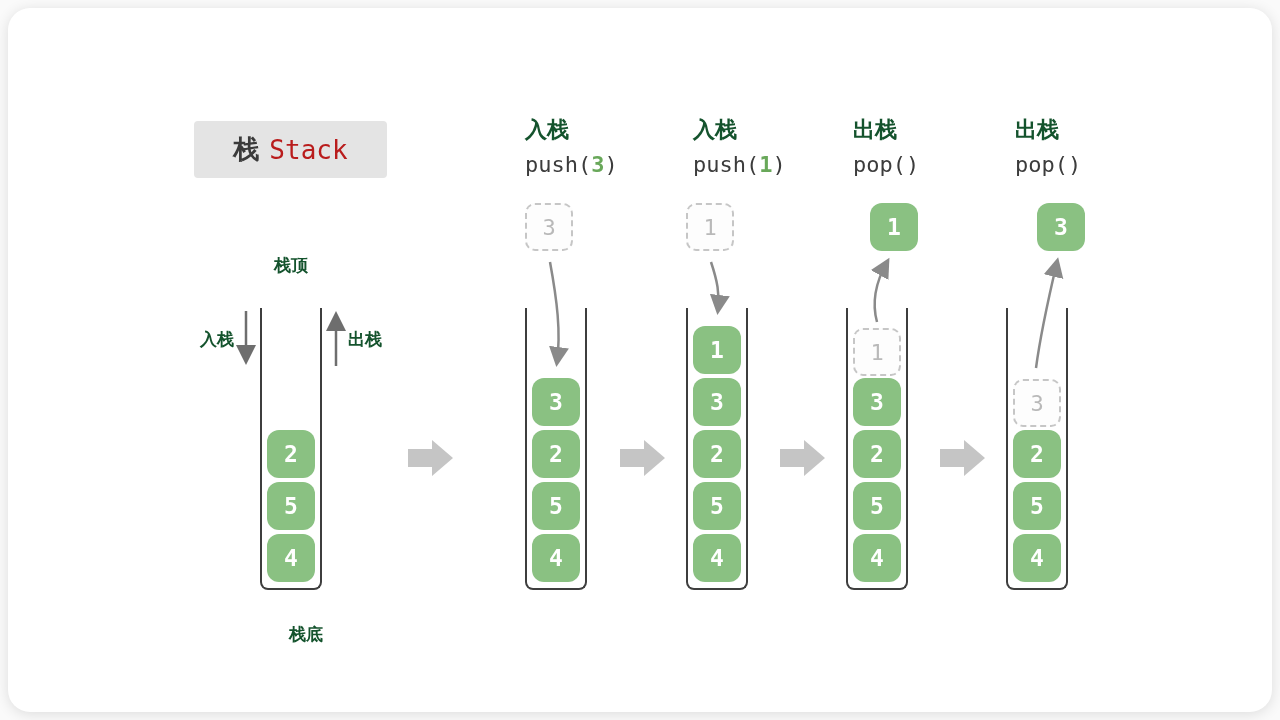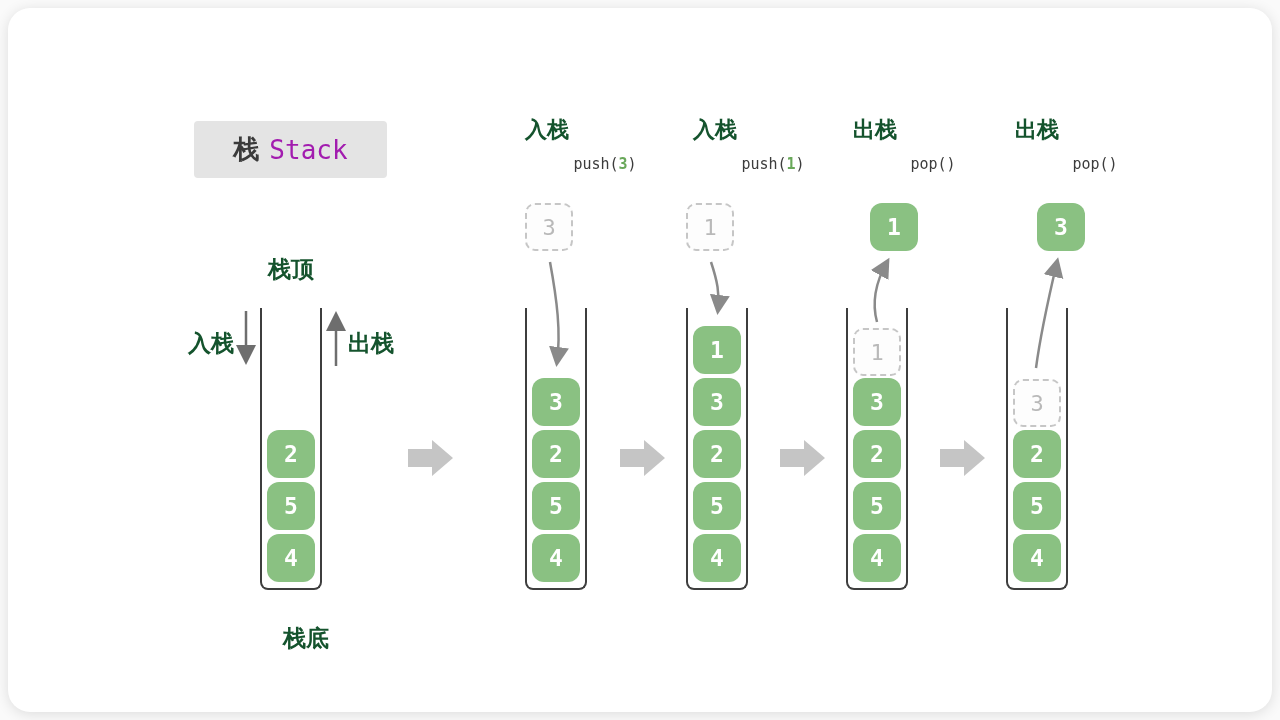--- a/index.html
+++ b/index.html
@@ -10,45 +10,45 @@
   }
   .abs{position:absolute;}
   .cjk{font-family:"Liberation Sans",sans-serif;font-weight:700;color:#14532d;}
   .mono{font-family:"DejaVu Sans Mono",monospace;color:#3c3c3c;}
 
   .title-box{
     left:186px;top:113px;width:193px;height:57px;background:#e4e4e4;border-radius:4px;
     display:flex;align-items:center;justify-content:center;gap:10px;
   }
   .title-box .t-cjk{font-family:"Liberation Sans",sans-serif;font-weight:700;font-size:26px;color:#3a3a3a;}
-  .title-box .t-en{font-family:"DejaVu Sans Mono",monospace;font-size:26px;color:#a21caf;}
+  .title-box .t-en{font-family:"DejaVu Sans Mono",monospace;font-size:26px;color:#b91c1c;}
 
   .op{top:104px;width:160px;line-height:35px;}
   .op .op-name{font-size:22px;}
-  .op .op-code{font-size:15px;text-align:center;}
+  .op .op-code{font-size:22px;}
   .op .arg{color:#69a85a;font-weight:700;}
 
   .well{
     top:300px;width:62px;height:282px;background:#ffffff;
     border-left:2px solid #3e3e3e;border-right:2px solid #3e3e3e;border-bottom:2px solid #3e3e3e;
     border-radius:0 0 8px 8px;
   }
 
   .blk{
     width:48px;height:48px;background:#8ac182;border-radius:12px;
     display:flex;align-items:center;justify-content:center;
     font-family:"DejaVu Sans Mono",monospace;font-weight:700;font-size:23px;color:#ffffff;
   }
   .ghost{
     width:48px;height:48px;background:#fdfdfd;border:2px dashed #c6c6c6;border-radius:10px;
     display:flex;align-items:center;justify-content:center;
     font-family:"DejaVu Sans Mono",monospace;font-size:22px;color:#b9b9b9;
   }
 
-  .lbl{font-size:23px;}
+  .lbl{font-size:17px;}
   .lbl-top{left:252px;top:246px;width:62px;text-align:center;}
   .lbl-bottom{left:267px;top:615px;width:62px;text-align:center;}
   .lbl-push{left:178px;top:320px;width:48px;text-align:right;}
   .lbl-pop{left:340px;top:320px;width:48px;text-align:left;}
 
   .overlay{left:0;top:0;width:1280px;height:720px;pointer-events:none;}
 
   .watermark{
     left:938px;top:675px;width:300px;text-align:right;
     font-family:"DejaVu Sans Mono",monospace;font-size:15px;color:#c8c8c8;letter-spacing:1px;

